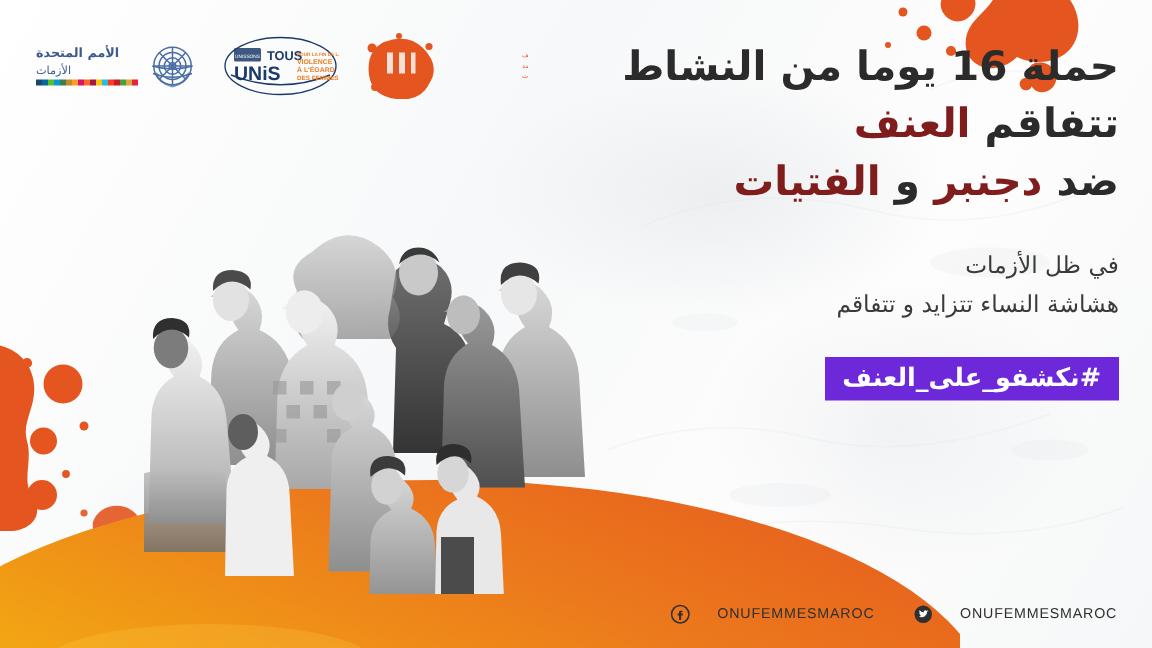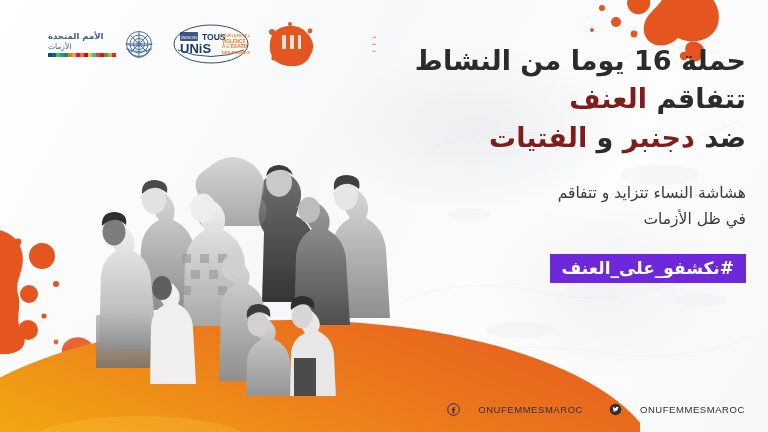--- a/index.html
+++ b/index.html
@@ -67,21 +67,20 @@
     align-items: center;
     gap: 16px;
     direction: ltr;
   }
   .logo-un { display: flex; align-items: center; gap: 6px; }
   .logo-un-text {
     display: flex;
     flex-direction: column;
     align-items: flex-end;
     direction: rtl;
-    margin-left: 24px;
   }
   .logo-un-l1 {
     font-size: 8.5px;
     color: #3c5a8f;
     font-weight: bold;
     line-height: 1.25;
     white-space: nowrap;
   }
   .logo-un-l2 {
     font-size: 7.5px;
@@ -90,21 +89,21 @@
   }
   .sdg-bar { display: flex; margin-top: 2px; height: 3.5px; }
   .sdg-bar i { display: block; width: 4px; height: 3.5px; }
 
   .logo-unis { display: flex; align-items: center; }
   .logo-splash { display: flex; align-items: center; }
 
   
   .right-col {
     position: absolute;
-    top: 42px;
+    top: 26px;
     right: 22px;
     width: 370px;
     text-align: right;
     direction: rtl;
   }
   .headline {
     font-size: 27px;
     font-weight: bold;
     color: #2b2b2b;
     line-height: 1.42;
@@ -446,22 +445,22 @@
       </span>
       <span class="hl-line">
         <span>ضد</span>
         <span class="accent">دجنبر</span>
         <span>و</span>
         <span class="accent">الفتيات</span>
       </span>
     </div>
 
     <div class="subhead">
+      <span class="sh-line">في  ظل  الأزمات</span>
       <span class="sh-line">هشاشة  النساء  تتزايد و تتفاقم</span>
-      <span class="sh-line">في  ظل  الأزمات</span>
     </div>
 
     <div class="hashtag-wrap">
       <span class="hashtag">#نكشفو_على_العنف</span>
     </div>
   </div>
 
   <div class="footer">
 
     <div class="socials">

